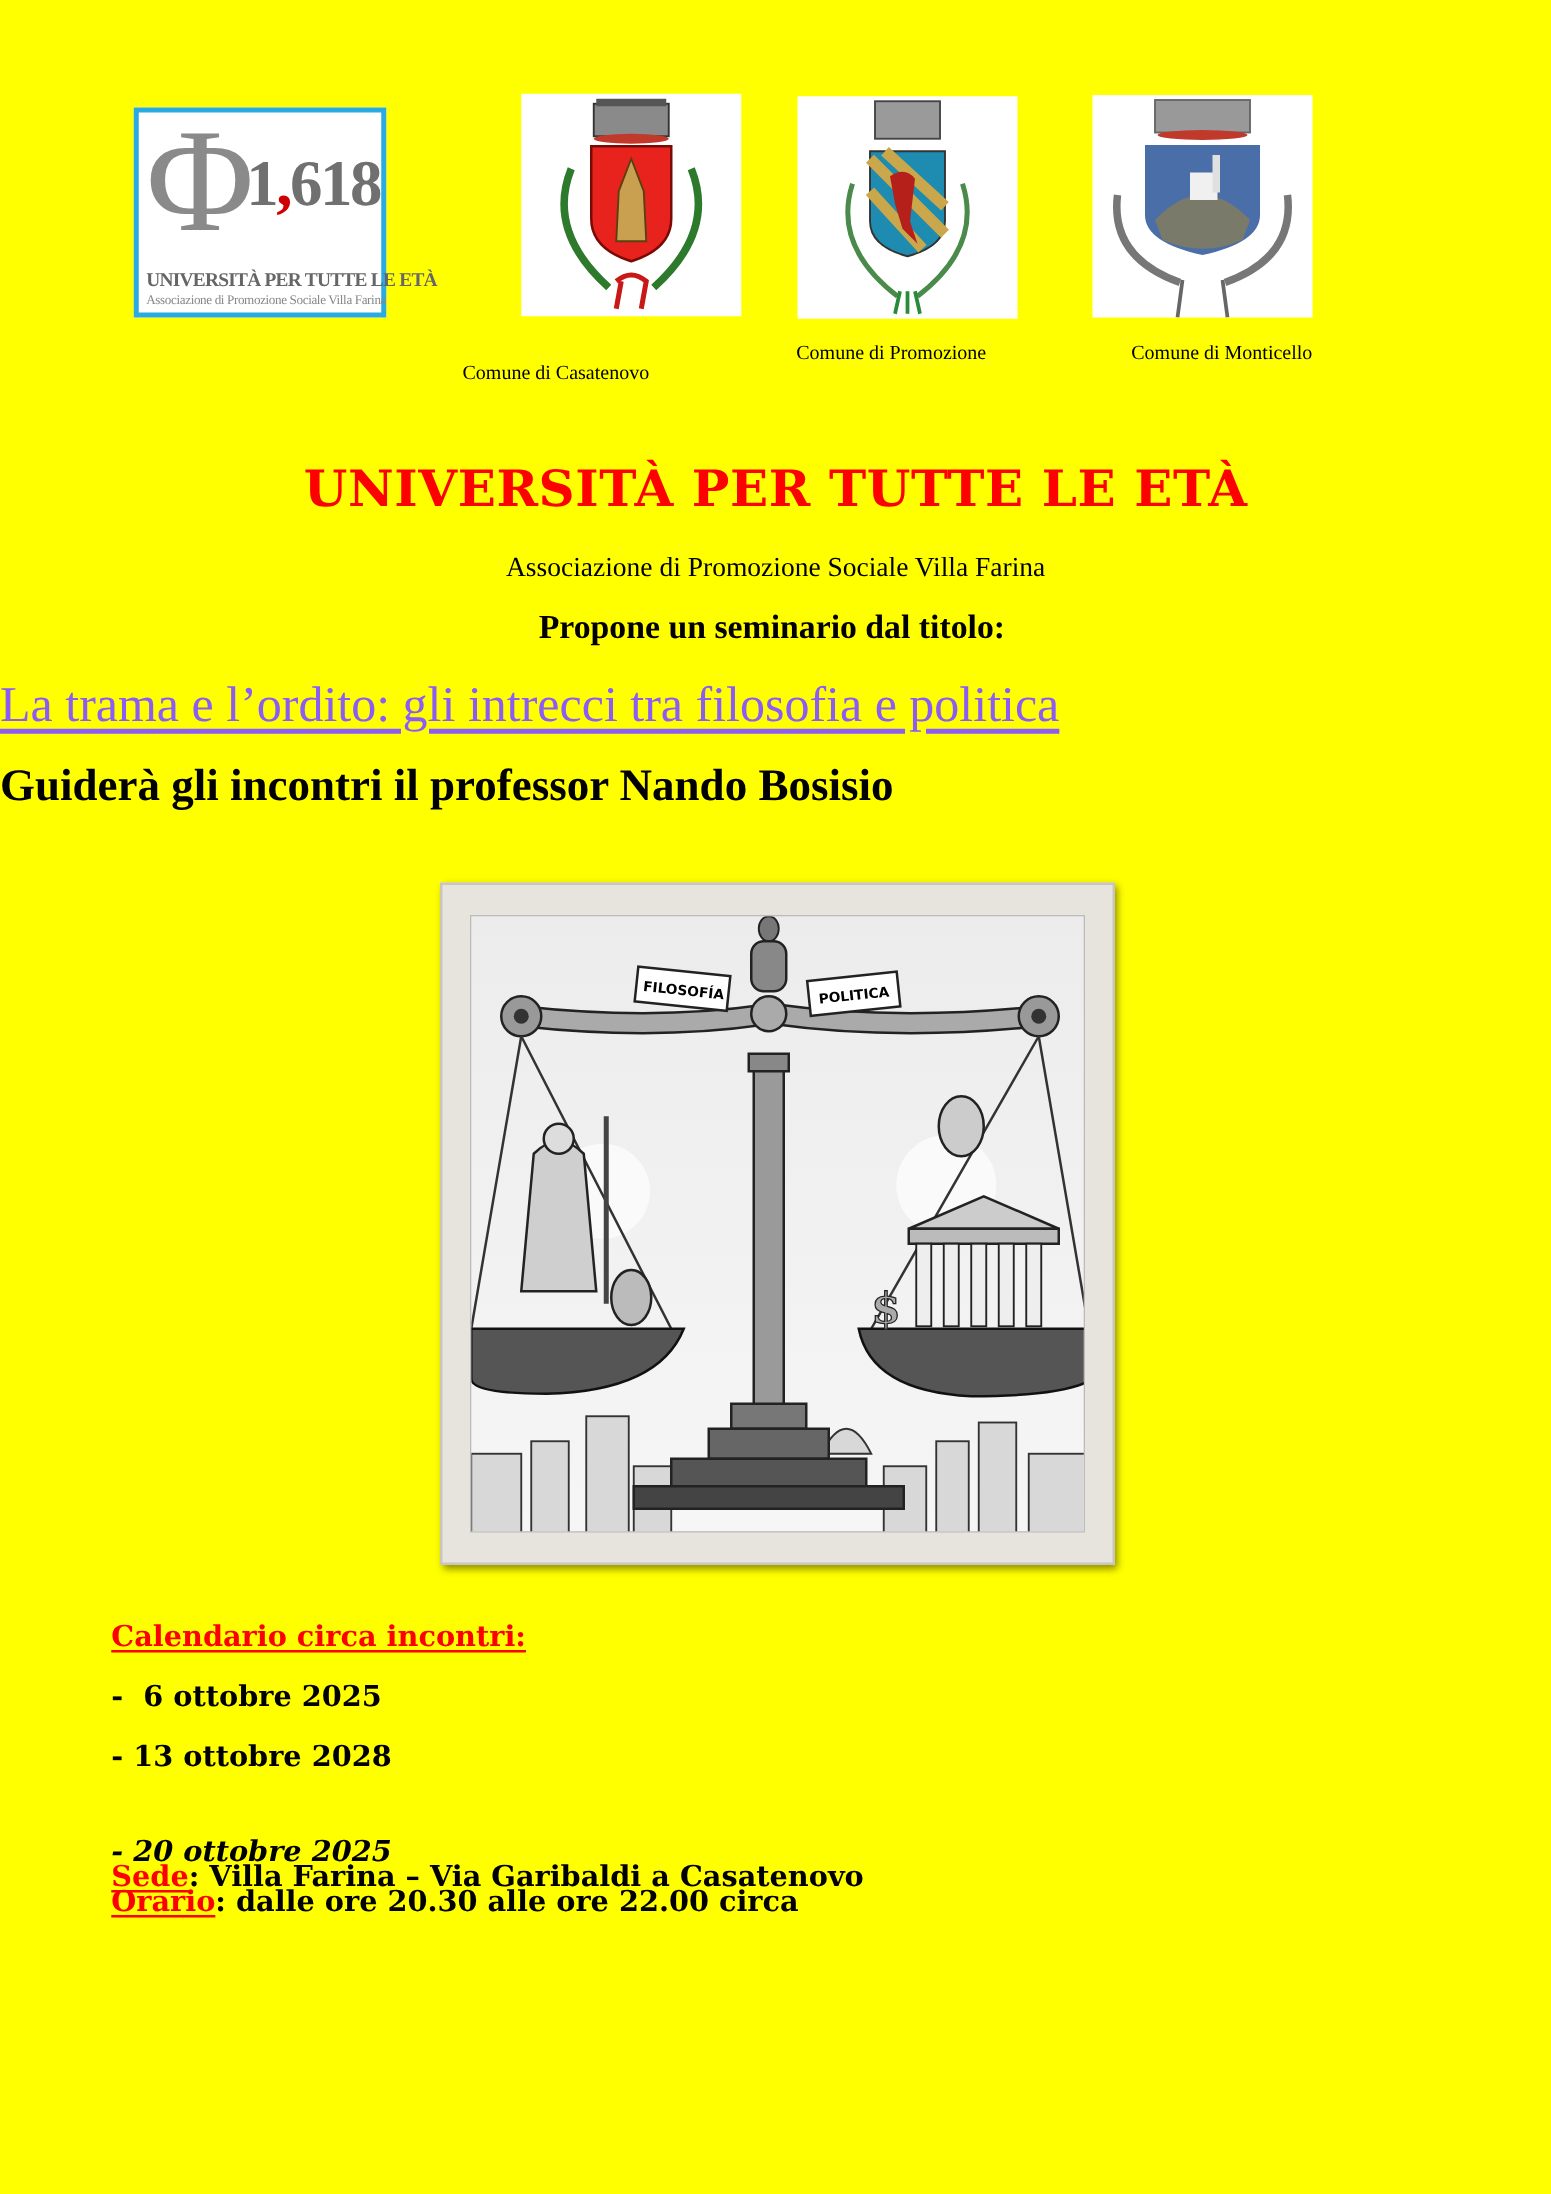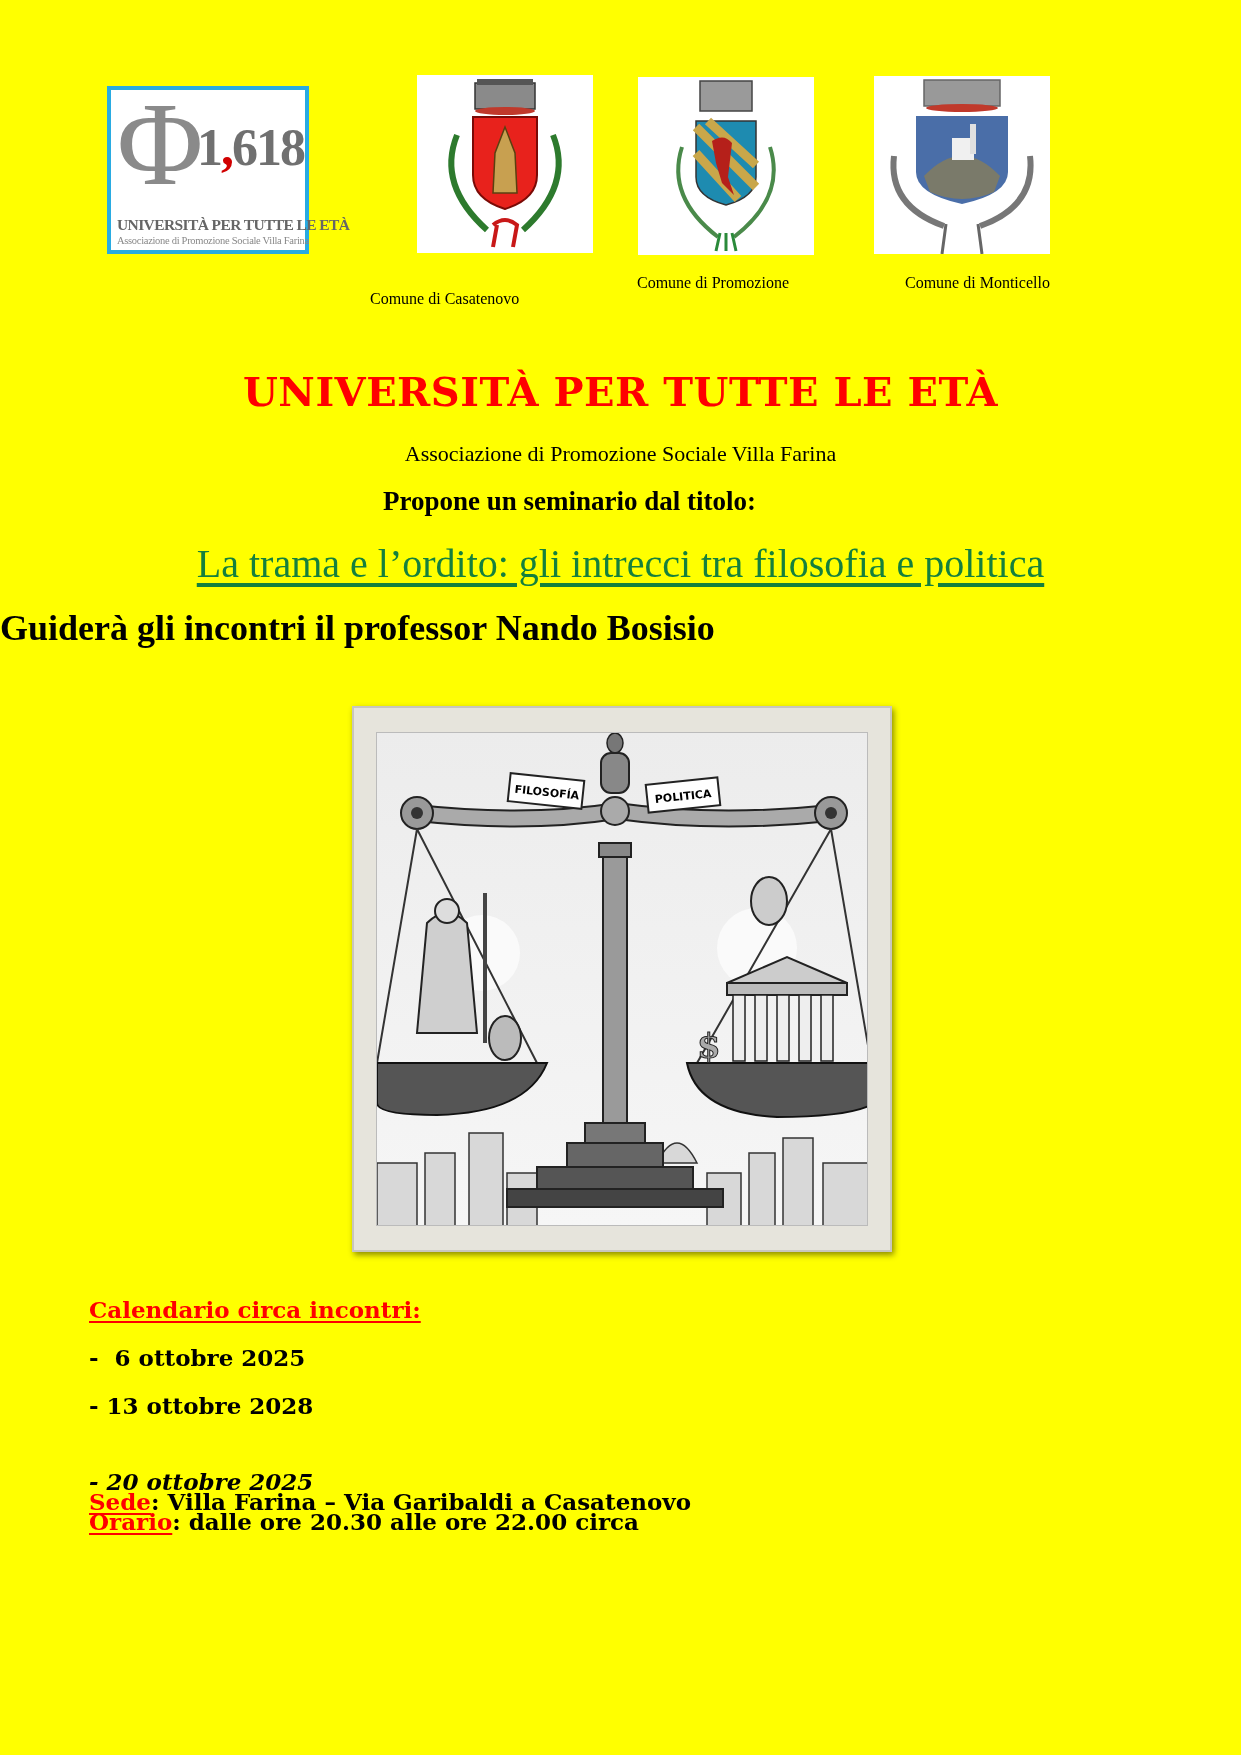--- a/index.html
+++ b/index.html
@@ -10,22 +10,22 @@
   .phi-logo { left:107px; top:86px; width:202px; height:168px; background:#fff; border:4px solid #29abe2; box-sizing:border-box; }
   .phi-glyph { position:absolute; left:6px; top:-4px; font-family:"Liberation Serif", serif; font-size:118px; color:#8a8a8a; line-height:1; }
   .phi-num { position:absolute; left:86px; top:28px; font-family:Liberation Serif, serif; font-size:52px; color:#707070; font-weight:bold; letter-spacing:-2px; }
   .phi-num .comma { color:#d10000; }
   .phi-line1 { position:absolute; left:6px; top:126px; font-family:"Liberation Serif", serif; font-size:15.5px; color:#666; font-weight:bold; letter-spacing:-0.6px; white-space:nowrap; }
   .phi-line2 { position:absolute; left:6px; top:145px; font-family:"Liberation Serif", serif; font-size:10.5px; color:#888; white-space:nowrap; letter-spacing:-0.3px; }
   .crest { background:#fff; width:176px; height:178px; }
   .crest-label { font-family:"Liberation Serif", serif; font-size:16px; white-space:nowrap; }
   .title-main { left:0; width:1241px; top:368px; text-align:center; color:#ff0000; font-family:"DejaVu Serif", serif; font-weight:bold; font-size:40px; letter-spacing:0.5px; }
   .subtitle { left:0; width:1241px; top:441px; text-align:center; font-family:"Liberation Serif", serif; font-size:22px; }
-  .propone { left:0; width:1139px; top:486px; text-align:center; font-family:"Liberation Serif", serif; font-weight:bold; font-size:27px; }
-  .seminar-title { left:0; width:1241px; top:540px; text-align:center; color:#15803d; font-family:"Liberation Serif", serif; font-size:40px; text-decoration:underline; text-underline-offset:6px; }
+  .propone { left:0; width:1139px; top:486px; text-align:center; font-family:"Liberation Serif", serif; font-weight:bold; font-size:27px;padding-left:48px; }
+  .seminar-title { left:0; width:1241px; top:540px; text-align:left; color:#8b5cf6; font-family:"Liberation Serif", serif; font-size:40px; text-decoration:underline; text-underline-offset:6px; }
   .guide { left:0; width:1046px; top:607px; text-align:left; font-family:"Liberation Serif", serif; font-weight:bold; font-size:36px; }
   .illus-frame { left:352px; top:706px; width:540px; height:546px; background:#e6e4dc; box-shadow: 2px 3px 6px rgba(0,0,0,0.45); border:2px solid #c8c6be; box-sizing:border-box; }
   .illus-inner { position:absolute; left:22px; top:24px; right:22px; bottom:24px; background:linear-gradient(#ececec,#f6f6f6); border:1px solid #bbb; overflow:hidden; }
   .info { left:89px; font-family:"DejaVu Serif", serif; font-weight:bold; font-size:23px; white-space:pre; }
   .info-red { color:#ff0000; text-decoration:underline; text-underline-offset:3px; }
 </style>
 </head>
 <body>
 
 <div class="abs phi-logo">

